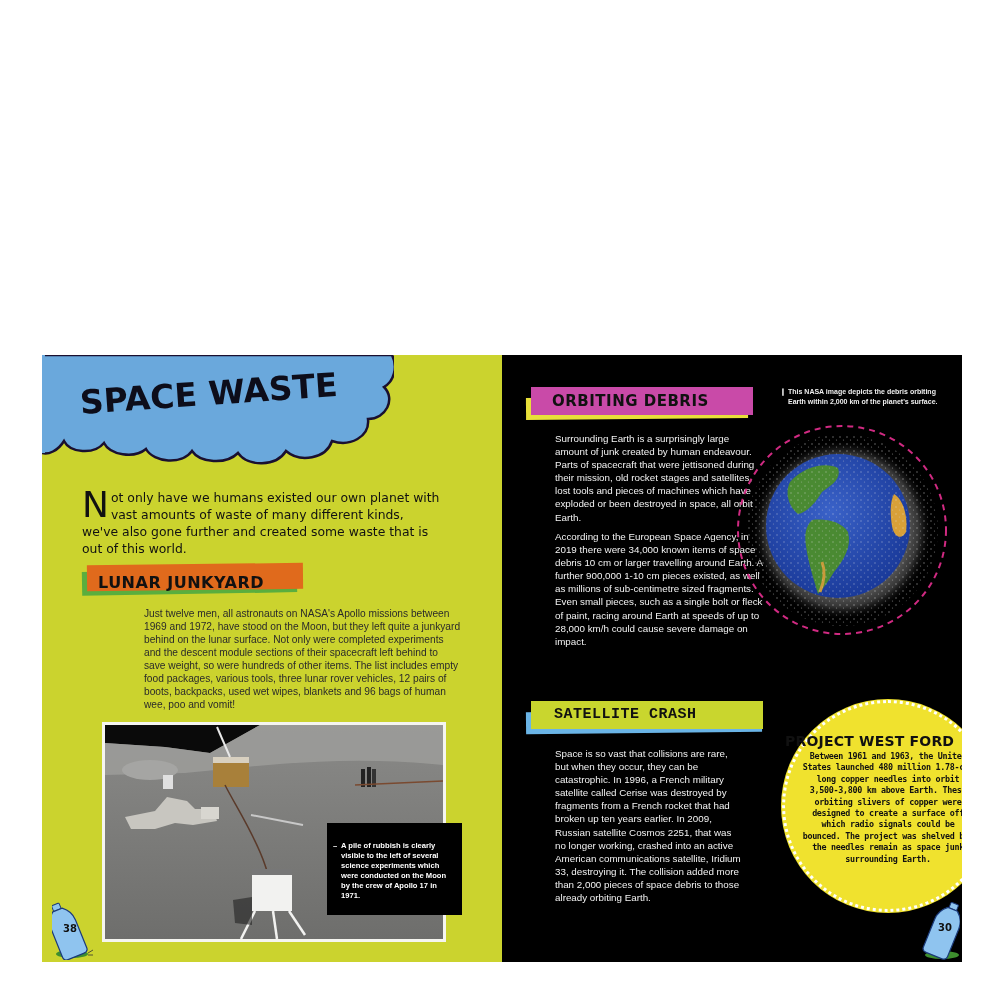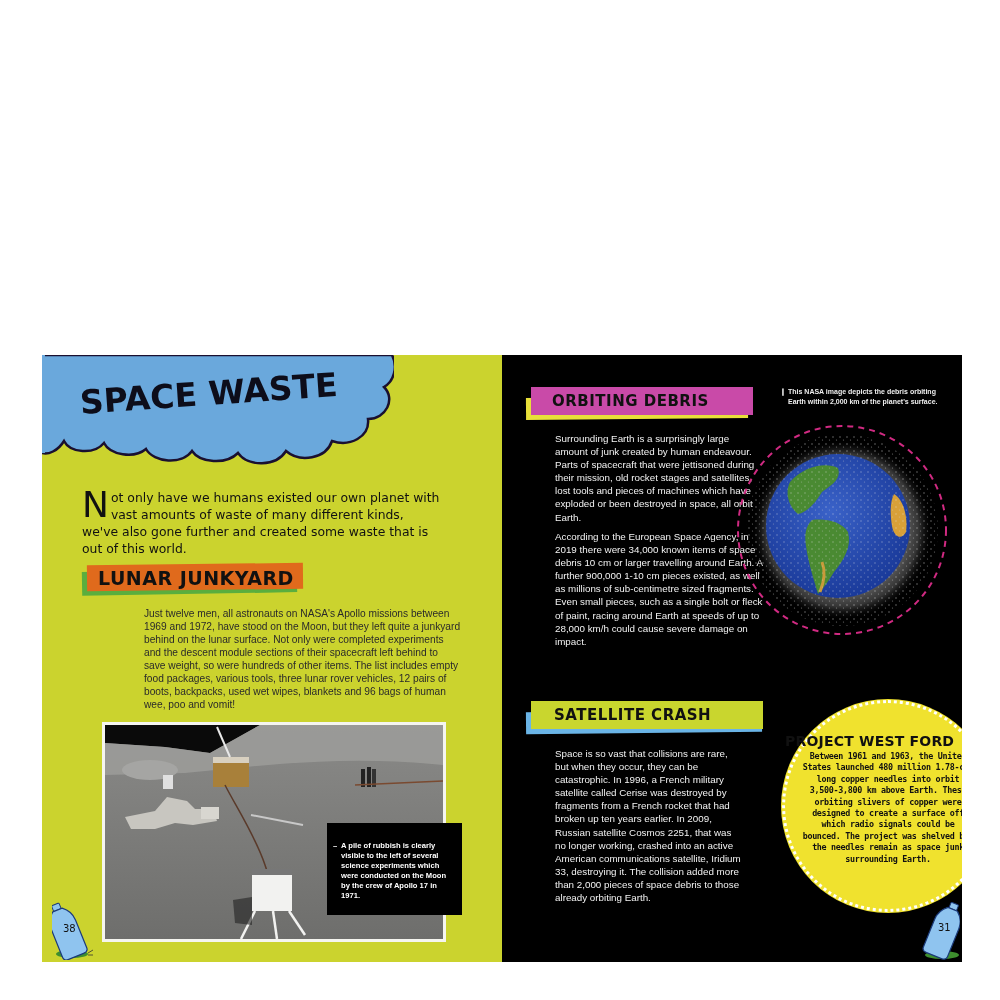--- a/index.html
+++ b/index.html
@@ -25,21 +25,21 @@
 
     .body-text { position: absolute; font-family: "Liberation Sans", sans-serif; font-size: 10.2px; line-height: 13px; color: #2a2a2a; margin-left: 43px; }
     .body-text-light { position: absolute; font-family: "Liberation Sans", sans-serif; font-size: 9.8px; line-height: 13.1px; color: #f2f2f2; }
 
     .photo-frame { position: absolute; left: 60px; top: 367px; width: 344px; height: 220px; background: #f5f5ef; padding: 3px; }
     .photo { position: relative; width: 100%; height: 100%; background: linear-gradient(180deg, #777 0%, #8e8e8e 40%, #7d7d7d 100%); overflow: hidden; }
     .caption-box { position: absolute; left: 285px; top: 468px; width: 135px; height: 92px; background: #000; padding: 18px 8px 8px 14px; }
     .caption-text { font-family: "Liberation Sans", sans-serif; font-weight: 700; font-size: 7.6px; line-height: 10px; color: #fff; }
 
     .bottle { position: absolute; }
-    .page-num { position: absolute; font-family: "DejaVu Sans", sans-serif; font-weight: 400; font-size: 10px; color: #111; text-align: center; }
+    .page-num { position: absolute; font-family: "DejaVu Sans", sans-serif; font-weight: 700; font-size: 10px; color: #111; text-align: center; }
 
     .nasa-caption { position: absolute; left: 286px; top: 32px; width: 150px; font-family: "Liberation Sans", sans-serif; font-weight: 700; font-size: 7px; line-height: 9.5px; color: #eee; }
 
     .earth-wrap { position: absolute; left: 232px; top: 67px; width: 216px; height: 216px; }
 
     .westford { position: absolute; left: 280px; top: 345px; width: 212px; height: 212px; border-radius: 50%; background: #f0e22e; border: 3px dotted #ffffff; box-shadow: 0 0 0 1px #f0e22e; }
     .westford-title { position: absolute; left: 0; top: 30px; width: 206px; text-align: left; font-family: "DejaVu Sans", sans-serif; font-weight: 700; font-size: 14px; color: #111; letter-spacing: 0.2px; }
     .westford-body { position: absolute; left: 16px; top: 48px; width: 174px; text-align: center; font-family: "DejaVu Sans Mono", monospace; font-weight: 700; font-size: 8.4px; line-height: 11.4px; color: #111; letter-spacing: -0.3px; }
   </style>
 </head>
@@ -57,21 +57,21 @@
       <div class="main-title">SPACE WASTE</div>
     </div>
 
     <div class="intro">
       <span class="dropcap">N</span><span>ot only have we humans existed our own planet with vast amounts of waste of many different kinds, we've also gone further and created some waste that is out of this world.</span>
     </div>
 
     <div class="section-head" style="left:40px; top:209px; width:222px; height:36px;">
       <div class="shadow" style="left:0; top:6px; width:215px; height:24px; background:#5aae3e; transform:rotate(-1deg);"></div>
       <div class="band" style="left:5px; top:0; width:216px; height:26px; background:#e06a1c; transform:rotate(-0.6deg);"></div>
-      <div class="label" style="left:16px; top:3px; font-size:19px;">LUNAR JUNKYARD</div>
+      <div class="label" style="left:16px; top:9px; font-size:16px;">LUNAR JUNKYARD</div>
     </div>
 
     <div class="body-text" style="left:59px; top:252px; width:318px;">Just twelve men, all astronauts on NASA's Apollo missions between 1969 and 1972, have stood on the Moon, but they left quite a junkyard behind on the lunar surface. Not only were completed experiments and the descent module sections of their spacecraft left behind to save weight, so were hundreds of other items. The list includes empty food packages, various tools, three lunar rover vehicles, 12 pairs of boots, backpacks, used wet wipes, blankets and 96 bags of human wee, poo and vomit!</div>
 
     <div class="photo-frame">
       <div class="photo">
         <svg width="338" height="214" viewBox="0 0 338 214">
           <defs>
             <linearGradient id="ground" x1="0" y1="0" x2="0" y2="1">
               <stop offset="0" stop-color="#8a8a88"></stop>
@@ -164,34 +164,34 @@
         <path d="M78,98 C92,96 108,100 114,110 C118,124 110,138 100,150 C94,160 88,168 84,172 C80,158 74,140 72,124 C70,112 72,104 78,98 Z" fill="#4a8a32"></path>
         <path d="M88,140 C92,150 90,160 86,170" stroke="#c89a3a" stroke-width="3" fill="none"></path>
         <path d="M160,72 C170,78 174,96 172,110 C168,118 160,116 158,104 C156,92 156,80 160,72 Z" fill="#d8a038"></path>
         <circle cx="104" cy="104" r="72" fill="url(#dots)" opacity="0.45"></circle>
       </svg>
     </div>
 
     <div class="section-head" style="left:24px; top:346px; width:240px; height:36px;">
       <div class="shadow" style="left:0; top:10px; width:236px; height:22px; background:#6ab4e6; transform:rotate(-0.6deg);"></div>
       <div class="band" style="left:5px; top:0; width:232px; height:28px; background:#c9d62e;"></div>
-      <div class="label" style="left:28px; top:5px; font-size:15px;">SATELLITE CRASH</div>
+      <div class="label" style="left:28px; top:5px; font-size:15px;font-family:Liberation Mono, monospace;">SATELLITE CRASH</div>
     </div>
 
     <div class="body-text-light" style="left:53px; top:392px; width:188px;">Space is so vast that collisions are rare, but when they occur, they can be catastrophic. In 1996, a French military satellite called Cerise was destroyed by fragments from a French rocket that had broken up ten years earlier. In 2009, Russian satellite Cosmos 2251, that was no longer working, crashed into an active American communications satellite, Iridium 33, destroying it. The collision added more than 2,000 pieces of space debris to those already orbiting Earth.</div>
 
     <div class="westford">
       <div class="westford-title">PROJECT WEST FORD</div>
       <div class="westford-body">Between 1961 and 1963, the United States launched 480 million 1.78-cm-long copper needles into orbit 3,500-3,800 km above Earth. These orbiting slivers of copper were designed to create a surface off which radio signals could be bounced. The project was shelved but the needles remain as space junk surrounding Earth.</div>
     </div>
 
     <div class="bottle" style="left:414px; top:543px; width:44px; height:62px;">
       <svg width="44" height="62" viewBox="0 0 44 62">
         <ellipse cx="26" cy="57" rx="17" ry="4" fill="#3e8e2e"></ellipse>
         <g transform="rotate(22 24 32)">
           <rect x="24" y="2" width="8" height="6" rx="1" fill="#8fc4ef" stroke="#1b3a7a" stroke-width="1"></rect>
           <path d="M23,8 L33,8 C38,12 41,18 41,24 L41,54 C41,57 39,58 36,58 L20,58 C17,58 15,57 15,54 L15,24 C15,18 18,12 23,8 Z" fill="#8fc4ef" stroke="#1b3a7a" stroke-width="1.2"></path>
         </g>
       </svg>
-      <div class="page-num" style="left:22px; top:24px;">31</div>
+      <div class="page-num" style="left:22px; top:24px;">30</div>
     </div>
   </div>
 </div>
 
 </body></html>

